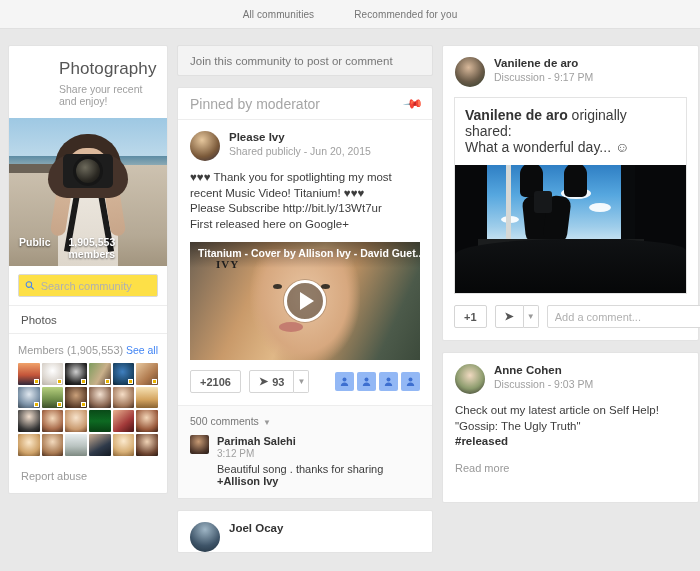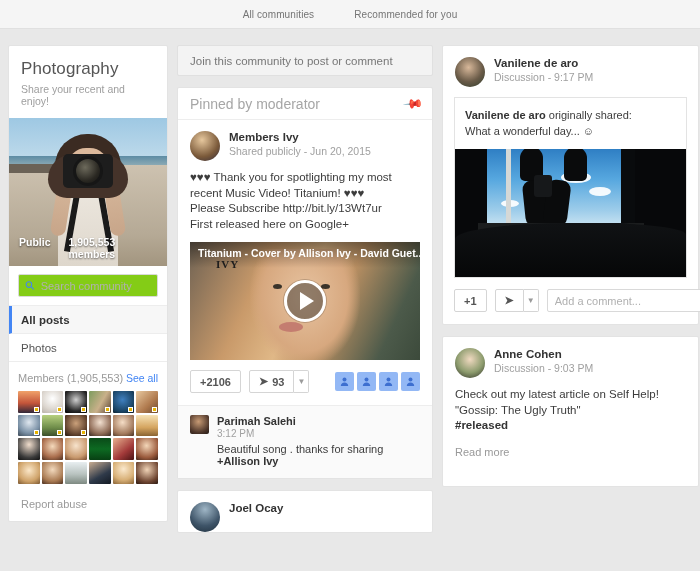--- a/index.html
+++ b/index.html
@@ -41,21 +41,21 @@
   .col-mid    { width: 256px; flex: 0 0 256px; }
   .col-right  { width: 257px; flex: 0 0 257px; }
 
   .card {
     background: #fff;
     border: 1px solid #e3e3e3;
     border-radius: 2px;
   }
 
   
-  .comm-head { padding: 13px 12px 11px 12px; }
+  .comm-head { padding: 13px 12px 11px 12px; margin-left: 38px; }
   .comm-title {
     font-size: 17px; color: #555; font-weight: 400;
     line-height: 20px; letter-spacing: .1px;
   }
   .comm-sub {
     font-size: 10.5px; color: #9e9e9e; margin-top: 4px;
   }
 
   
   .cover {
@@ -125,21 +125,21 @@
     position:absolute; left:0; right:0; bottom:6px;
     display:flex; gap:18px; padding:0 10px;
     font-size:10.5px; font-weight:bold; color:#fff;
     text-shadow:0 1px 2px rgba(0,0,0,.6);
   }
 
   .search-wrap { padding:8px 9px; border-bottom:1px solid #ededed; }
   .search-box {
     display:flex; align-items:center; gap:6px;
     border:1px solid #d9d9d9; border-radius:2px;
-    height:23px; padding:0 6px; background:#84cc16;
+    height:23px; padding:0 6px; background:#fde047;
   }
   .search-box input {
     border:0; outline:0; font-size:11px; color:#444;
     width:100%; font-family:inherit; background:transparent;
   }
   .search-box input::placeholder { color:#b0b0b0; }
 
   .nav-item {
     height:28px; display:flex; align-items:center;
     padding-left:12px; font-size:11.5px; color:#555;
@@ -267,21 +267,21 @@
   .cmt-av { width:19px; height:19px; flex:0 0 19px; border-radius:2px; overflow:hidden; }
   .cmt-name { font-size:11px; font-weight:bold; color:#333; }
   .cmt-time { font-size:10px; color:#a0a0a0; margin-top:1px; }
   .cmt-text { font-size:11px; color:#3c3c3c; margin-top:4px; }
   .mention { font-weight:bold; color:#333; }
 
   
   .nested {
     border:1px solid #e3e3e3; margin:10px 11px 0 11px;
   }
-  .nested-head { padding:9px 10px 10px 10px; font-size:11px; color:#3c3c3c; line-height:16px; }
+  .nested-head { padding:9px 10px 10px 10px; font-size:14px; color:#3c3c3c; line-height:16px; }
   .nested-head b { color:#333; }
   .nested-photo {
     height:128px; position:relative; overflow:hidden;
     background:#090b0d;
   }
   .np-sky {
     position:absolute; left:12%; top:0; width:60%; height:62%;
     background:linear-gradient(#2f7fc4 0%,#56a7df 38%,#9ecdea 78%,#cfe6f3 100%);
   }
   .np-cloud1,.np-cloud2,.np-cloud3{
@@ -373,23 +373,20 @@
       <div class="search-wrap">
         <div class="search-box">
           <svg width="11" height="11" viewBox="0 0 16 16">
             <circle cx="6.5" cy="6.5" r="4.6" fill="none" stroke="#4285f4" stroke-width="1.7"></circle>
             <line x1="10" y1="10" x2="14.5" y2="14.5" stroke="#4285f4" stroke-width="1.9"></line>
           </svg>
           <input type="text" placeholder="Search community" style="">
         </div>
       </div>
 
-      <div class="nav-item active">
-        <span>All posts</span>
-      </div>
       <div class="nav-item">
         <span>Photos</span>
       </div>
 
       <div class="members-sec">
         <div class="members-head">
           <span>Members (1,905,553)</span>
           <span class="see-all">See all</span>
         </div>
         <div class="mgrid" id="member-grid">
@@ -449,21 +446,21 @@
     <div class="card post">
       <div class="pinned-row">
         <span class="pinned-txt">Pinned by moderator</span>
         <span class="pin-icon">📌</span>
       </div>
 
       <div class="post-body">
         <div class="author-row">
           <div class="avatar" style="background:radial-gradient(circle at 40% 30%,#e6c79d,#7b5a3a 60%,#2f2a3a 100%)"></div>
           <div>
-            <div class="author-name">Members Ivy</div>
+            <div class="author-name">Please Ivy</div>
             <div class="author-meta">Shared publicly  -  Jun 20, 2015</div>
           </div>
         </div>
         <div class="post-text">
           <div>♥♥♥ Thank you for spotlighting my most recent Music Video! Titanium! ♥♥♥</div>
           <div>Please Subscribe http://bit.ly/13Wt7ur</div>
           <div>First released here on Google+</div>
         </div>
       </div>
 
@@ -511,20 +508,23 @@
             <div class="chip">
               <svg width="11" height="11" viewBox="0 0 16 16">
                 <circle cx="8" cy="5" r="2.9" fill="#3d6fd0"></circle>
                 <path d="M2.6 14.5c0-3.1 2.4-5.1 5.4-5.1s5.4 2 5.4 5.1z" fill="#3d6fd0"></path>
               </svg>
             </div>
           </div>
       </div>
 
       <div class="comments">
+        <div class="cmt-count">
+          <span>500 comments</span><span class="cmt-caret">▼</span>
+        </div>
         <div class="cmt">
           <div class="cmt-av" style="background:radial-gradient(circle at 45% 35%,#c79a74,#4a3328 70%,#241a16)"></div>
           <div>
             <div class="cmt-name">Parimah Salehi</div>
             <div class="cmt-time">3:12 PM</div>
             <div class="cmt-text"><span>Beautiful song . thanks for sharing </span><span class="mention">+Allison Ivy</span></div>
           </div>
         </div>
       </div>
     </div>

